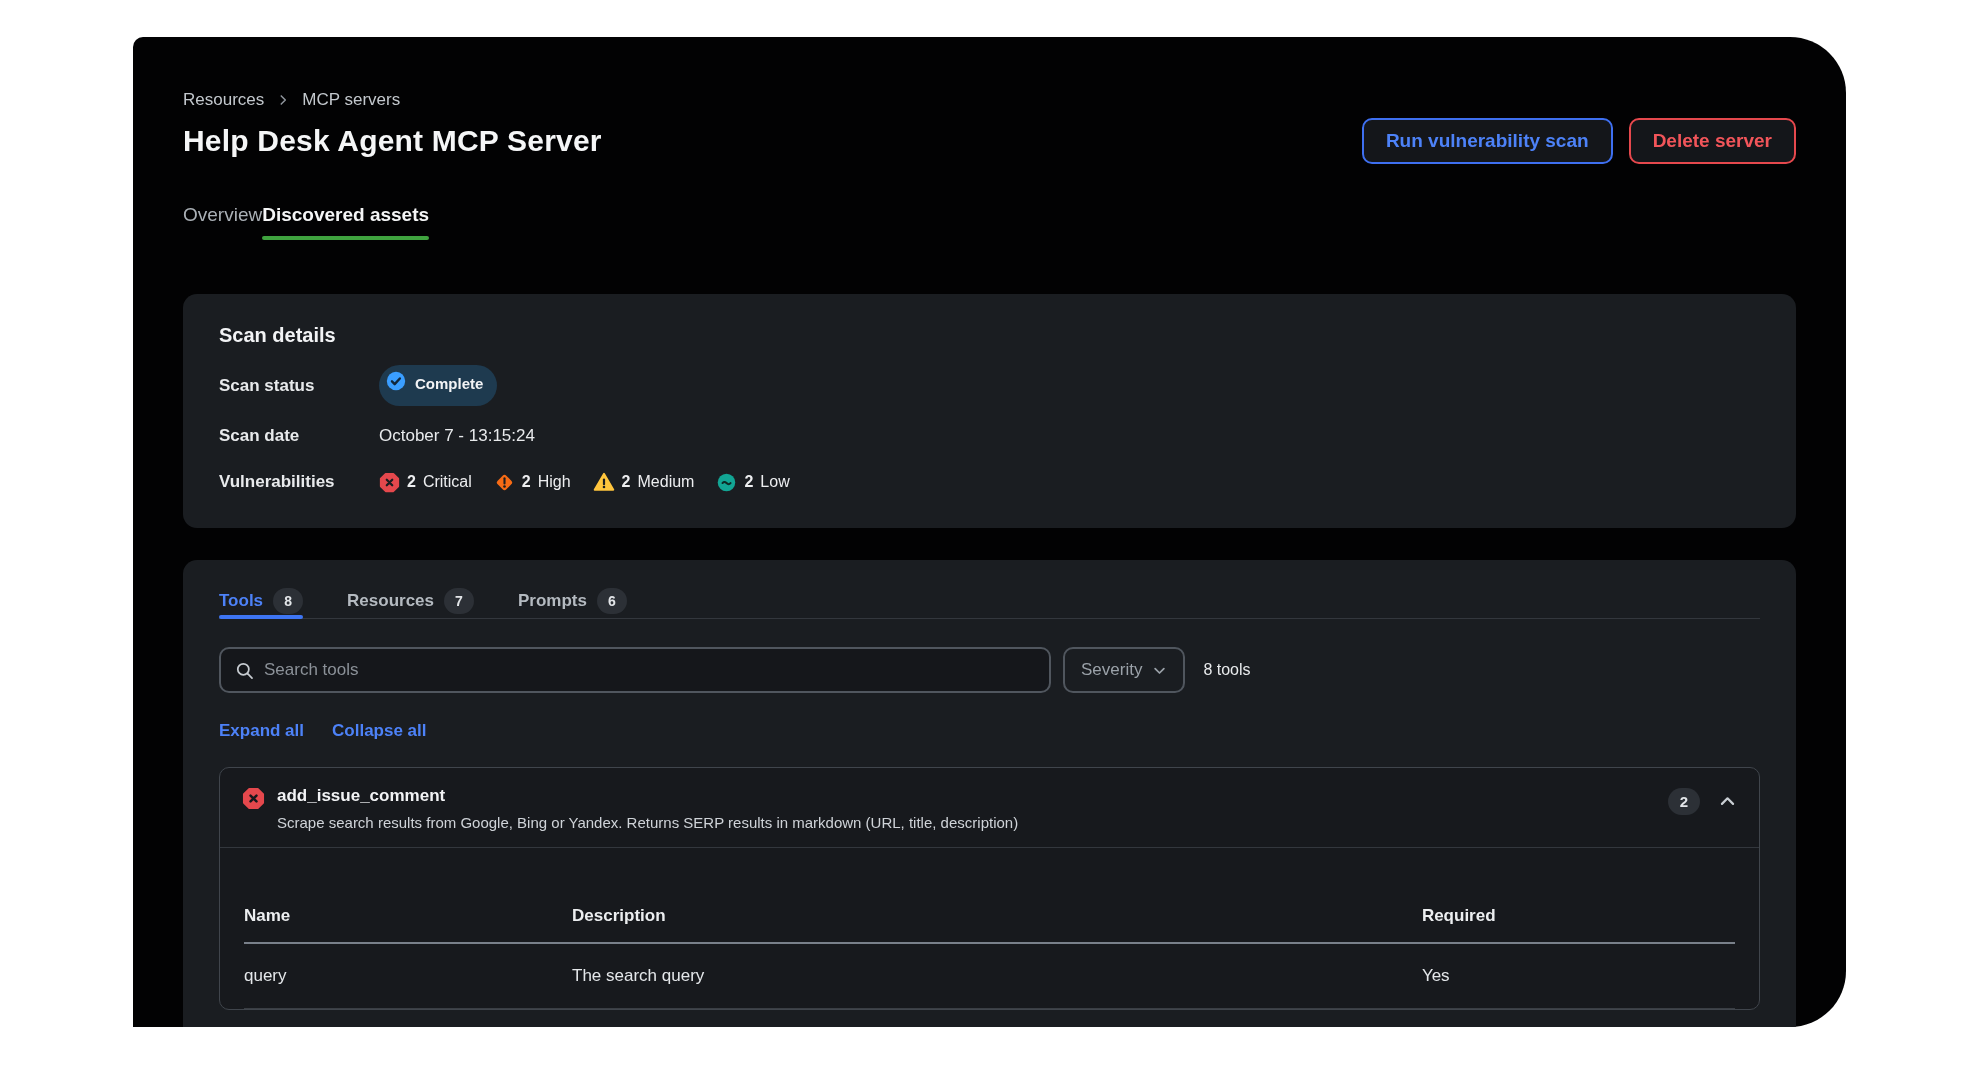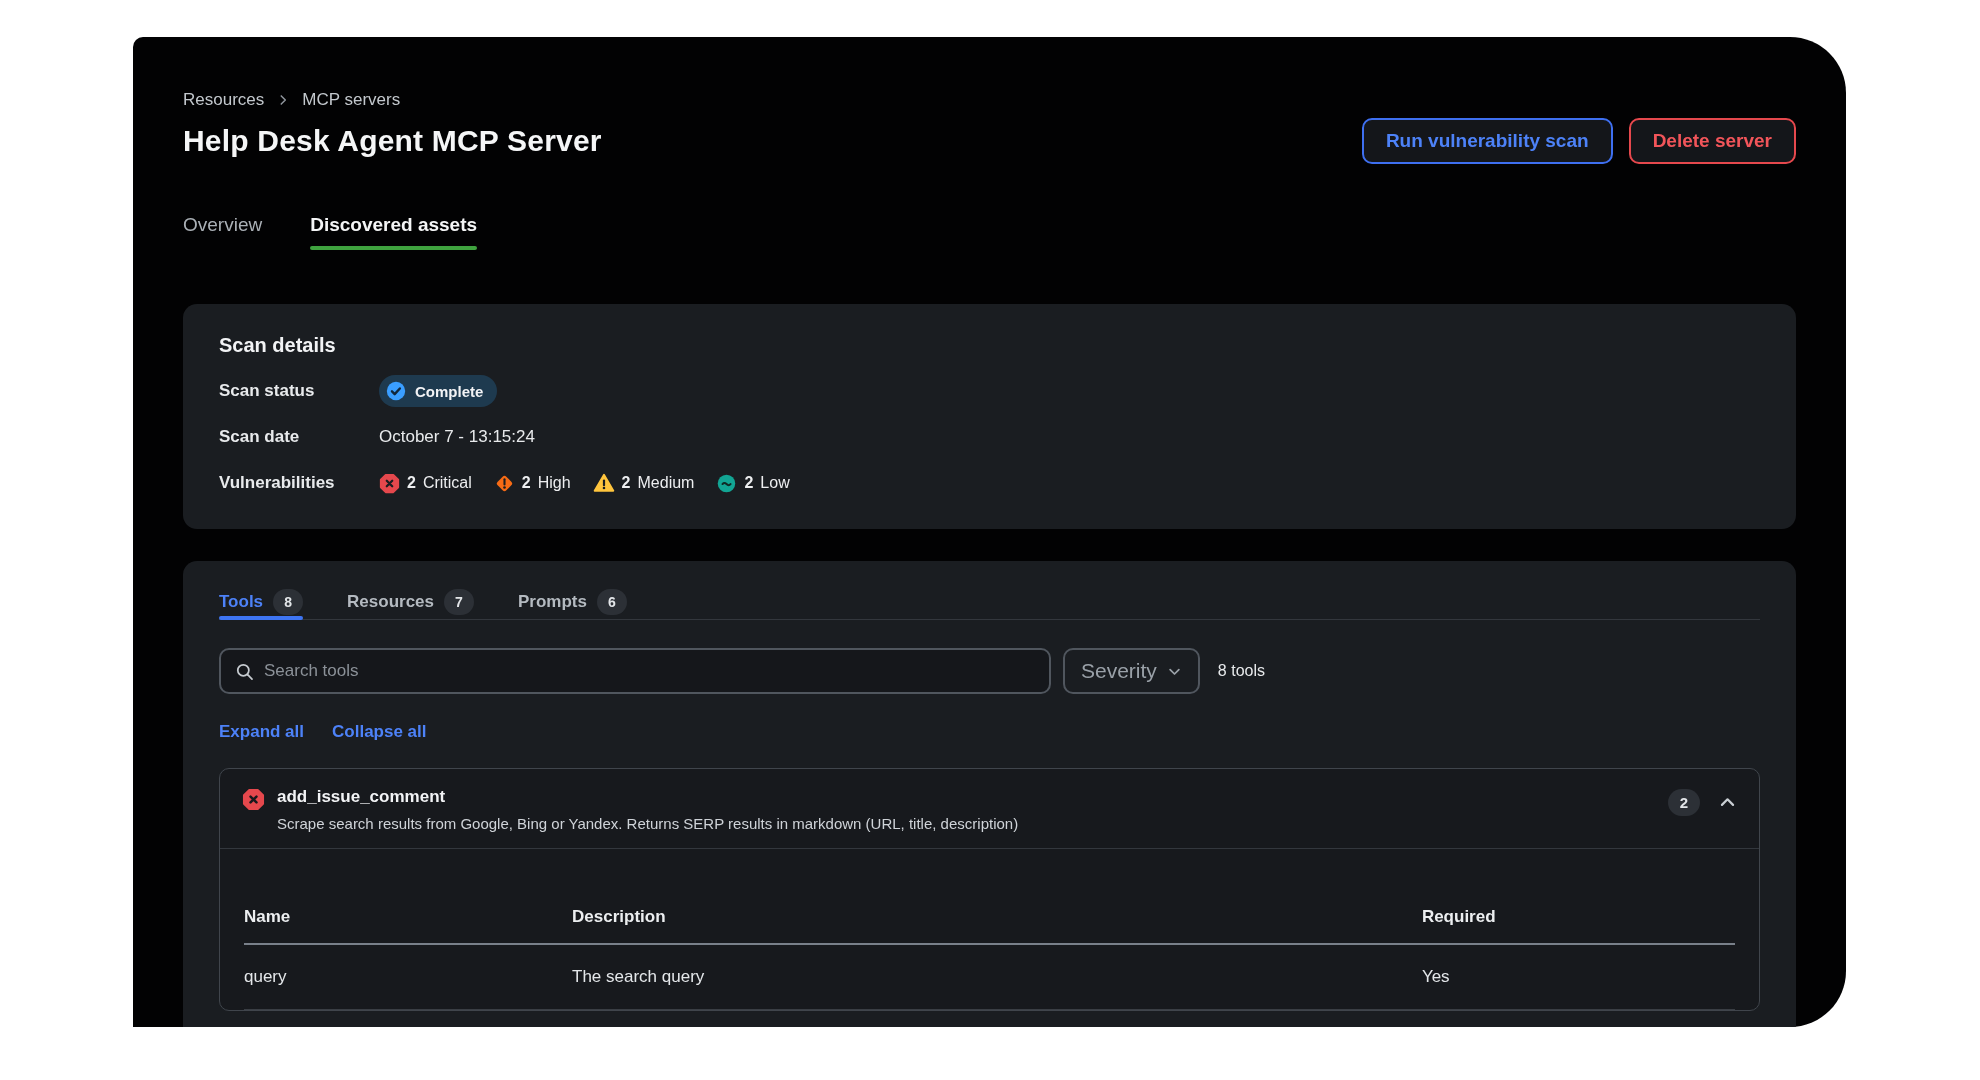--- a/index.html
+++ b/index.html
@@ -19,53 +19,53 @@
 
   
   .header-row { margin-top:8px; display:flex; align-items:center; justify-content:space-between; }
   .page-title { font-size:30px; font-weight:700; color:#f5f6f7; letter-spacing:.2px; }
   .actions { display:flex; gap:16px; }
   .btn { height:46px; padding:0 22px; border-radius:10px; background:#14161a; font-size:19px; font-weight:700; cursor:pointer; font-family:inherit; }
   .btn-blue { border:2px solid #3e6ff0; color:#4d82f8; }
   .btn-red  { border:2px solid #e5484d; color:#f2555a; }
 
   
-  .tabs { margin-top:50px; display:flex; gap:48px; }
+  .tabs { margin-top:40px; display:flex; }
   .tab { font-size:19px; color:#aab0b6; padding-bottom:14px; position:relative; cursor:pointer; }
   .tab.active { color:#f4f5f6; font-weight:700; }
   .tab.active .tab-underline { position:absolute; left:0; right:0; bottom:0; height:4px; border-radius:2px; background:#3fa33f; }
 
   
   .card { background:#1a1d21; border-radius:14px; margin-top:54px; padding:30px 36px; }
   .card.assets { margin-top:32px; padding:28px 36px 36px; }
 
   
   .card-title { font-size:20px; font-weight:700; color:#f2f3f5; }
   .detail-rows { margin-top:18px; display:flex; flex-direction:column; gap:14px; }
   .detail-row { display:flex; align-items:center; min-height:32px; }
   .detail-label { width:160px; font-size:17px; font-weight:700; color:#e8eaec; }
   .detail-value { font-size:17px; color:#e8eaec; }
-  .status-badge { display:inline-flex; align-items:center; gap:8px; background:#1e3a4f; border-radius:999px; padding:5px 14px 5px 6px; }
+  .status-badge { display:inline-flex; align-items:flex-end; gap:8px; background:#1e3a4f; border-radius:999px; padding:5px 14px 14px 6px; }
   .status-badge .status-text { font-size:15px; font-weight:700; color:#f2f3f5; }
   .vuln-list { display:flex; align-items:center; gap:22px; }
   .vuln-item { display:flex; align-items:center; gap:7px; font-size:16px; color:#edeef0; }
   .vuln-count { font-weight:700; }
 
   
   .inner-tabs { display:flex; gap:44px; border-bottom:1px solid #33373d; }
   .inner-tab { display:flex; align-items:center; gap:10px; padding-bottom:4px; position:relative; font-size:17px; color:#b4bac0; font-weight:700; cursor:pointer; }
   .inner-tab .count-badge { background:#2c3036; color:#e3e6e9; font-size:14px; font-weight:700; border-radius:999px; min-width:30px; height:26px; display:flex; align-items:center; justify-content:center; padding:0 9px; }
   .inner-tab.active { color:#4d82f8; }
   .inner-tab.active::after { content:""; position:absolute; left:0; right:0; bottom:-1px; height:4px; border-radius:2px; background:#3e75f3; }
 
   .search-row { margin-top:28px; display:flex; align-items:center; gap:12px; }
   .search-box { flex:0 0 832px; height:46px; display:flex; align-items:center; gap:10px; background:#15171b; border:2px solid #50565e; border-radius:10px; padding:0 14px; }
   .search-box input { flex:1; background:transparent; border:none; outline:none; color:#e8eaec; font-size:17px; font-family:inherit; }
   .search-box input::placeholder { color:#8b9198; }
-  .severity-btn { height:46px; display:flex; align-items:center; gap:10px; background:transparent; border:2px solid #50565e; border-radius:10px; padding:0 16px; color:#9aa1a8; font-size:21px; cursor:pointer; font-family:inherit; }
+  .severity-btn { height:46px; display:flex; align-items:center; gap:10px; background:transparent; border:2px solid #50565e; border-radius:10px; padding:0 16px; color:#9aa1a8; font-size:17px; cursor:pointer; font-family:inherit; }
   .result-count { margin-left:6px; font-size:16px; color:#e8eaec; }
 
   .links-row { margin-top:28px; display:flex; gap:28px; }
   .text-link { color:#4d82f8; font-size:17px; font-weight:700; cursor:pointer; }
 
   
   .tool-card { margin-top:26px; border:1px solid #40454c; border-radius:10px; background:#17191d; }
   .tool-header { display:flex; align-items:flex-start; padding:18px 22px 16px; border-bottom:1px solid #33373d; }
   .tool-title-block { flex:1; margin-left:12px; }
   .tool-name { font-size:17px; font-weight:700; color:#f2f3f5; }

